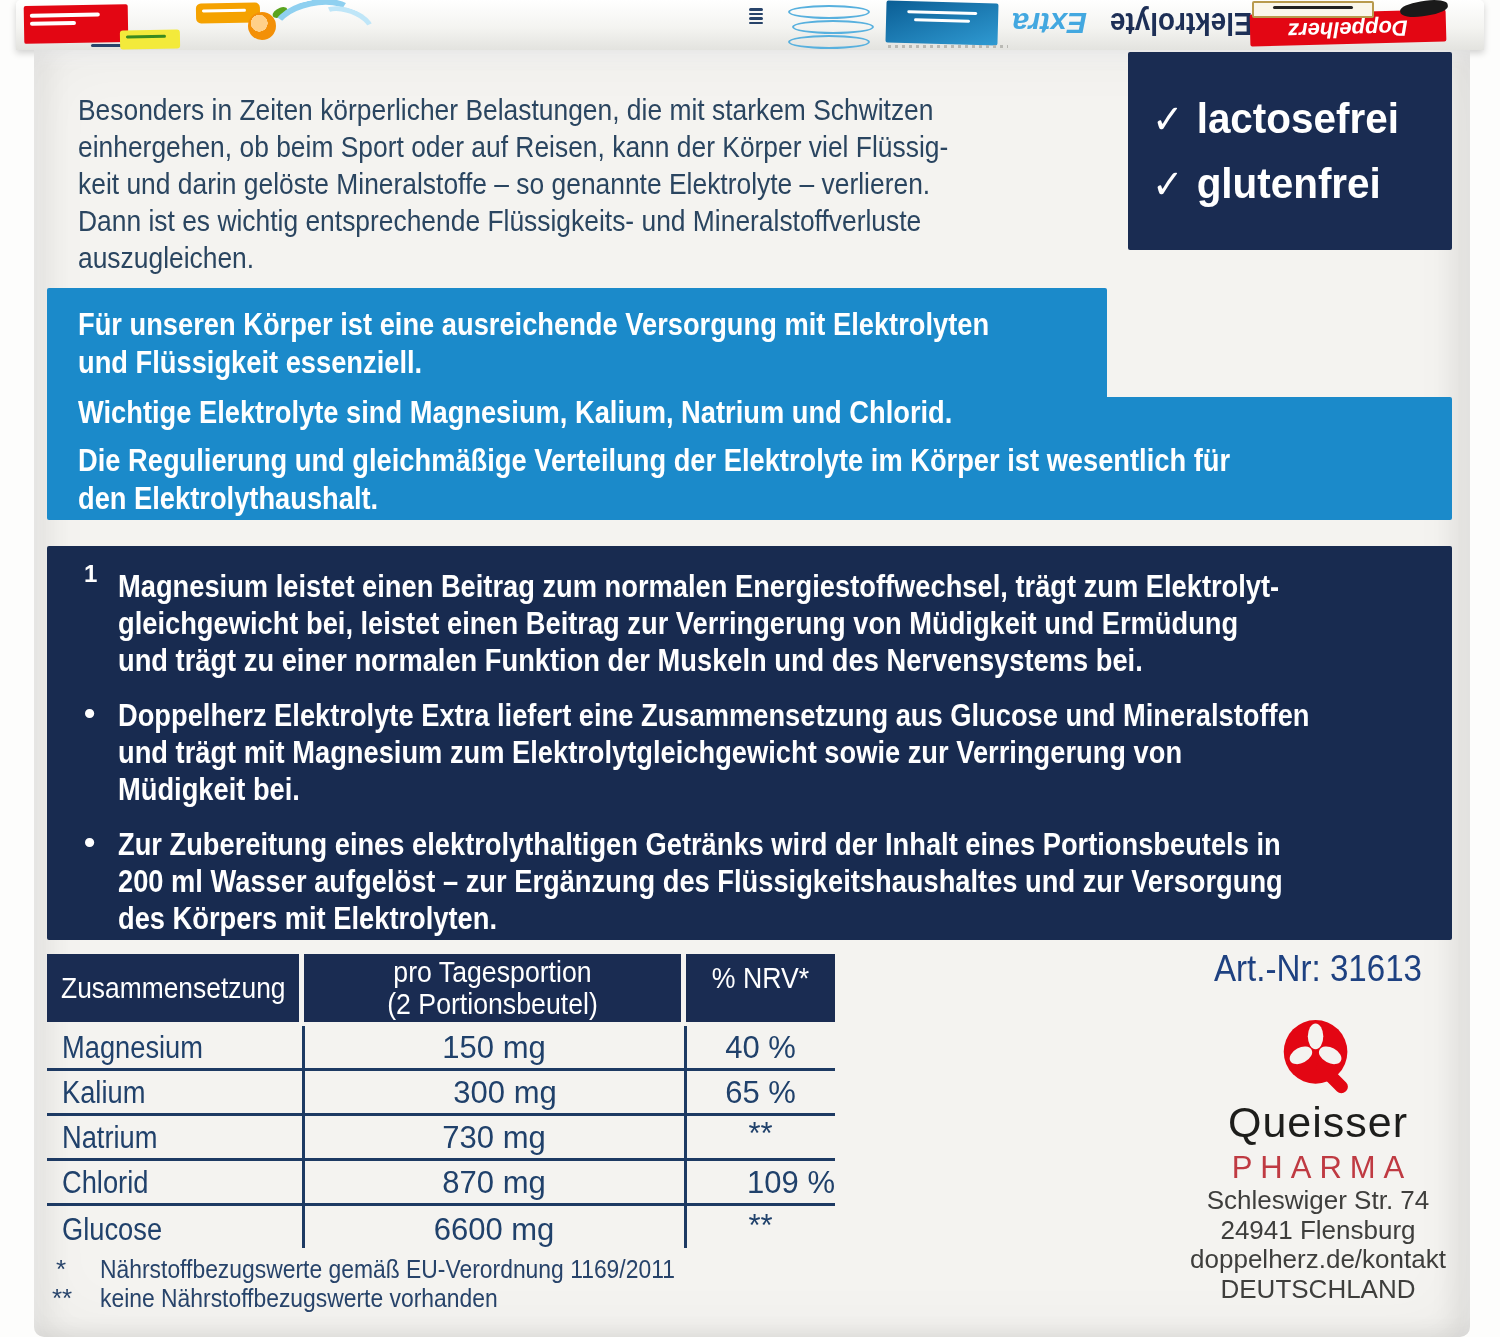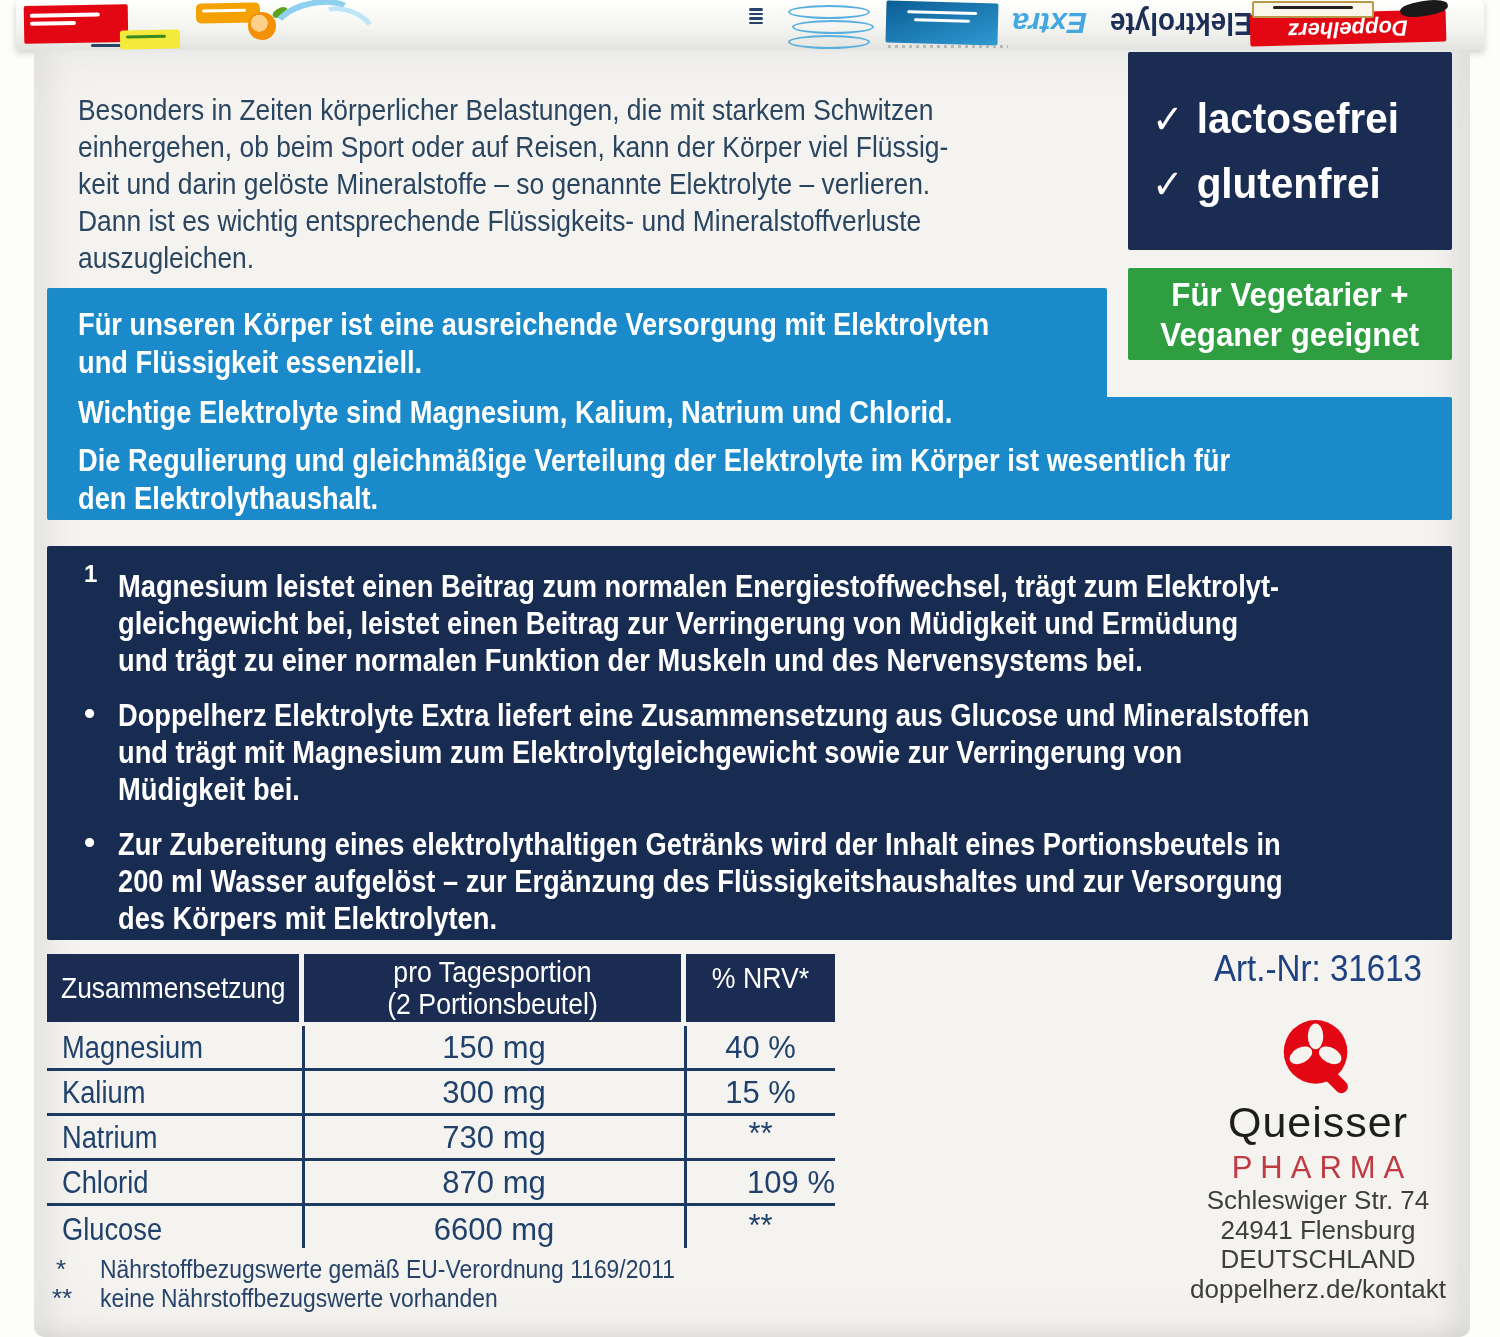--- a/index.html
+++ b/index.html
@@ -115,25 +115,20 @@
     <div style="display:flex;align-items:center;margin-left:24px;transform:scaleX(.94);transform-origin:0 50%;">
       <span style="color:#fff;font-size:40px;margin-right:14px;">✓</span>
       <span class="whbold" style="font-size:43px;">lactosefrei</span>
     </div>
     <div style="display:flex;align-items:center;margin-left:24px;transform:scaleX(.94);transform-origin:0 50%;">
       <span style="color:#fff;font-size:40px;margin-right:14px;">✓</span>
       <span class="whbold" style="font-size:43px;">glutenfrei</span>
     </div>
   </div>
 
-  <div class="abs" style="left:1128px;top:268px;width:324px;height:92px;background:#2f9e41;border-radius:2px;
-              display:flex;flex-direction:column;justify-content:center;align-items:center;">
-    <div class="whbold condc" style="font-size:34px;line-height:40px;">Für Vegetarier +</div>
-    <div class="whbold condc" style="font-size:34px;line-height:40px;">Veganer geeignet</div>
-  </div>
 
   <div class="abs" style="left:47px;top:288px;width:1060px;height:110px;background:#1b8aca;border-radius:2px 2px 0 0;"></div>
   <div class="abs" style="left:47px;top:397px;width:1405px;height:123px;background:#1b8aca;border-radius:0 2px 2px 2px;"></div>
   <div>
     <div class="abs whbold blueline cond" style="left:78px;top:306px;">Für unseren Körper ist eine ausreichende Versorgung mit Elektrolyten</div>
     <div class="abs whbold blueline cond" style="left:78px;top:344px;">und Flüssigkeit essenziell.</div>
     <div class="abs whbold blueline cond" style="left:78px;top:394px;">Wichtige Elektrolyte sind Magnesium, Kalium, Natrium und Chlorid.</div>
     <div class="abs whbold blueline cond" style="left:78px;top:442px;">Die Regulierung und gleichmäßige Verteilung der Elektrolyte im Körper ist wesentlich für</div>
     <div class="abs whbold blueline cond" style="left:78px;top:480px;">den Elektrolythaushalt.</div>
   </div>
@@ -174,22 +169,22 @@
 
     <div class="abs" style="left:47px;top:1026px;width:788px;height:45px;">
       <span class="abs rowname cond" style="left:15px;top:4px;">Magnesium</span>
       <span class="abs rowname" style="left:257px;top:4px;width:380px;text-align:center;">150 mg</span>
       <span class="abs rowname" style="left:639px;top:4px;width:149px;text-align:center;">40 %</span>
     </div>
     <div class="abs sep" style="left:47px;top:1068px;width:788px;height:3px;"></div>
 
     <div class="abs" style="left:47px;top:1071px;width:788px;height:53px;">
       <span class="abs rowname cond" style="left:15px;top:4px;">Kalium</span>
-      <span class="abs rowname" style="left:257px;top:4px;width:380px;text-align:center;">300 mg</span>
-      <span class="abs rowname" style="left:639px;top:4px;width:149px;text-align:center;">15 %</span>
+      <span class="abs rowname" style="left:268px;top:4px;width:380px;text-align:center;">300 mg</span>
+      <span class="abs rowname" style="left:639px;top:4px;width:149px;text-align:center;">65 %</span>
     </div>
     <div class="abs sep" style="left:47px;top:1113px;width:788px;height:3px;"></div>
 
     <div class="abs" style="left:47px;top:1116px;width:788px;height:45px;">
       <span class="abs rowname cond" style="left:15px;top:4px;">Natrium</span>
       <span class="abs rowname" style="left:257px;top:4px;width:380px;text-align:center;">730 mg</span>
       <span class="abs rowname" style="left:639px;top:0px;width:149px;text-align:center;">**</span>
     </div>
     <div class="abs sep" style="left:47px;top:1158px;width:788px;height:3px;"></div>
 
@@ -228,18 +223,18 @@
         <rect x="54" y="52" width="46" height="15" rx="7" fill="#e30613" transform="rotate(45 54 52)"></rect>
       </svg>
     </div>
 
     <div class="abs" style="left:1158px;top:1098px;width:320px;text-align:center;font-size:43px;color:#1d1d1b;letter-spacing:1px;">Queisser</div>
     <div class="abs" style="left:1158px;top:1150px;width:320px;text-align:center;font-size:31px;color:#bf3a42;letter-spacing:8px;text-indent:8px;">PHARMA</div>
 
     <div class="abs" style="left:1138px;top:1186px;width:360px;text-align:center;color:#3e3e3c;font-size:26px;line-height:29.5px;">
       <div>Schleswiger Str. 74</div>
       <div>24941 Flensburg</div>
+      <div>doppelherz.de/kontakt</div>
       <div>DEUTSCHLAND</div>
-      <div>doppelherz.de/kontakt</div>
     </div>
   </div>
 
 </div>
 
 </body></html>

